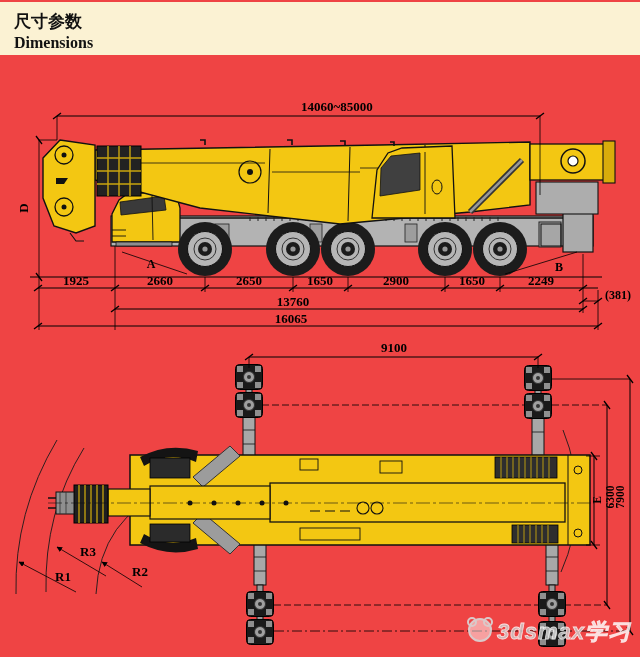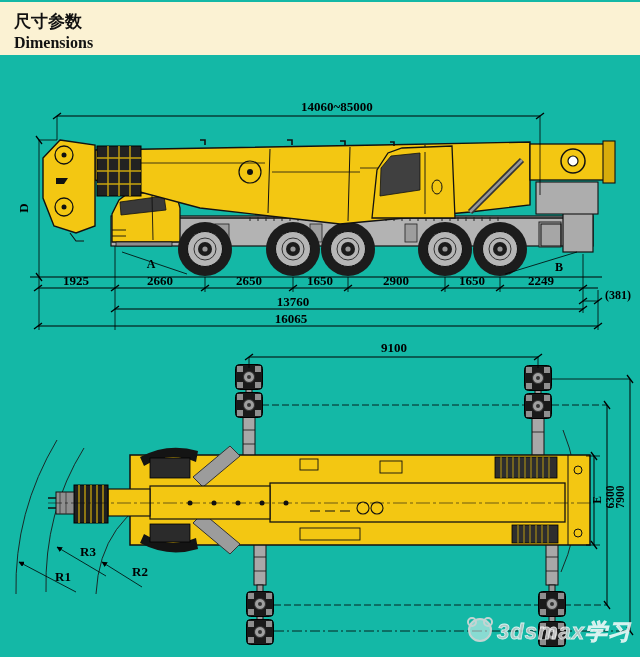--- a/index.html
+++ b/index.html
@@ -1,16 +1,16 @@
 <!DOCTYPE html>
 <html><head>
 <meta charset="utf-8">
 <style>
   html,body{margin:0;padding:0;background:#fff;}
-  .page{position:relative;width:640px;height:657px;background:#14b8a6;overflow:hidden;
+  .page{position:relative;width:640px;height:657px;background:#ef4444;overflow:hidden;
         font-family:"Liberation Sans",sans-serif;}
   svg{display:block;}
   text{user-select:none;}
   .dim{font-family:"Liberation Serif",serif;font-weight:bold;fill:#000;}
   .ln{stroke:#000;stroke-width:1;fill:none;}
   .thin{stroke:#000;stroke-width:0.8;fill:none;}
   .arc{stroke:#1a1a1a;stroke-width:0.9;fill:none;}
   .hdr-zh{font-weight:bold;font-size:17px;fill:#111;font-family:"Liberation Sans",sans-serif;}
   .hdr-en{font-weight:bold;font-size:16px;fill:#111;font-family:"Liberation Serif",serif;}
   .wm{font-family:"Liberation Sans",sans-serif;font-weight:bold;font-style:italic;

